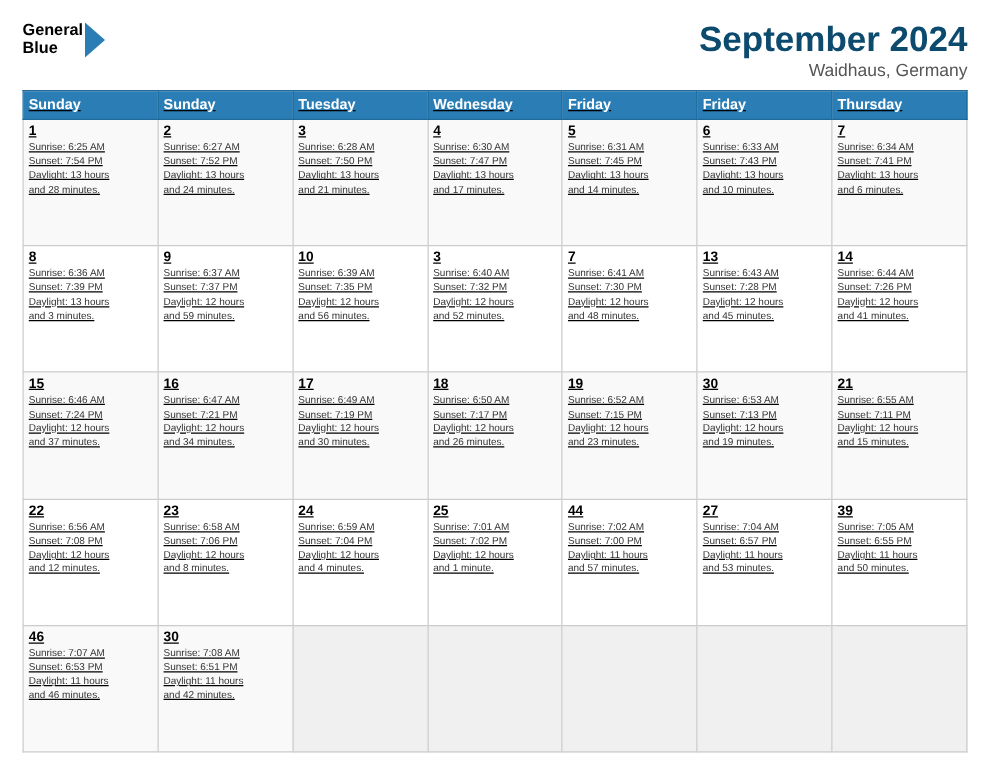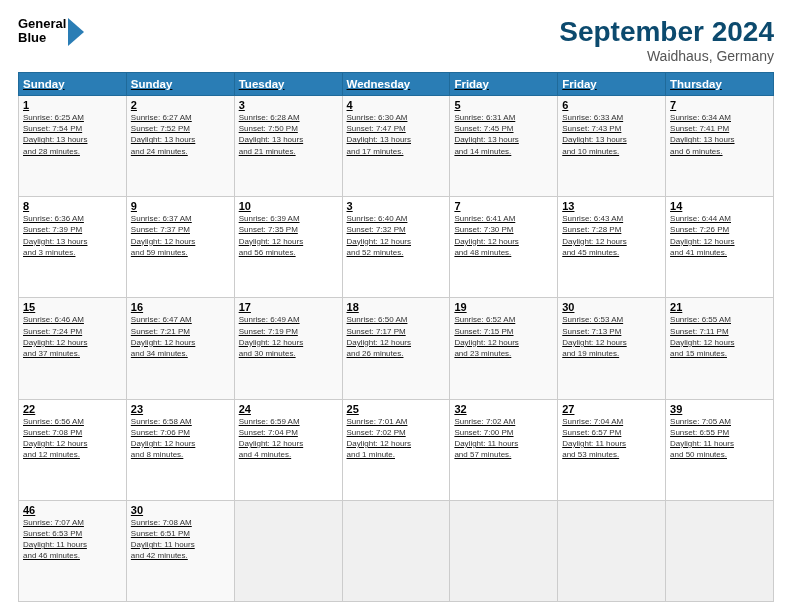--- a/index.html
+++ b/index.html
@@ -233,21 +233,21 @@
           </td>
           <td>
             <span class="day-number">24</span>
             <div class="day-info">Sunrise: 6:59 AM<br>Sunset: 7:04 PM<br>Daylight: 12 hours<br>and 4 minutes.</div>
           </td>
           <td>
             <span class="day-number">25</span>
             <div class="day-info">Sunrise: 7:01 AM<br>Sunset: 7:02 PM<br>Daylight: 12 hours<br>and 1 minute.</div>
           </td>
           <td>
-            <span class="day-number">32</span>
+            <span class="day-number">44</span>
             <div class="day-info">Sunrise: 7:02 AM<br>Sunset: 7:00 PM<br>Daylight: 11 hours<br>and 57 minutes.</div>
           </td>
           <td>
             <span class="day-number">27</span>
             <div class="day-info">Sunrise: 7:04 AM<br>Sunset: 6:57 PM<br>Daylight: 11 hours<br>and 53 minutes.</div>
           </td>
           <td>
             <span class="day-number">39</span>
             <div class="day-info">Sunrise: 7:05 AM<br>Sunset: 6:55 PM<br>Daylight: 11 hours<br>and 50 minutes.</div>
           </td>

